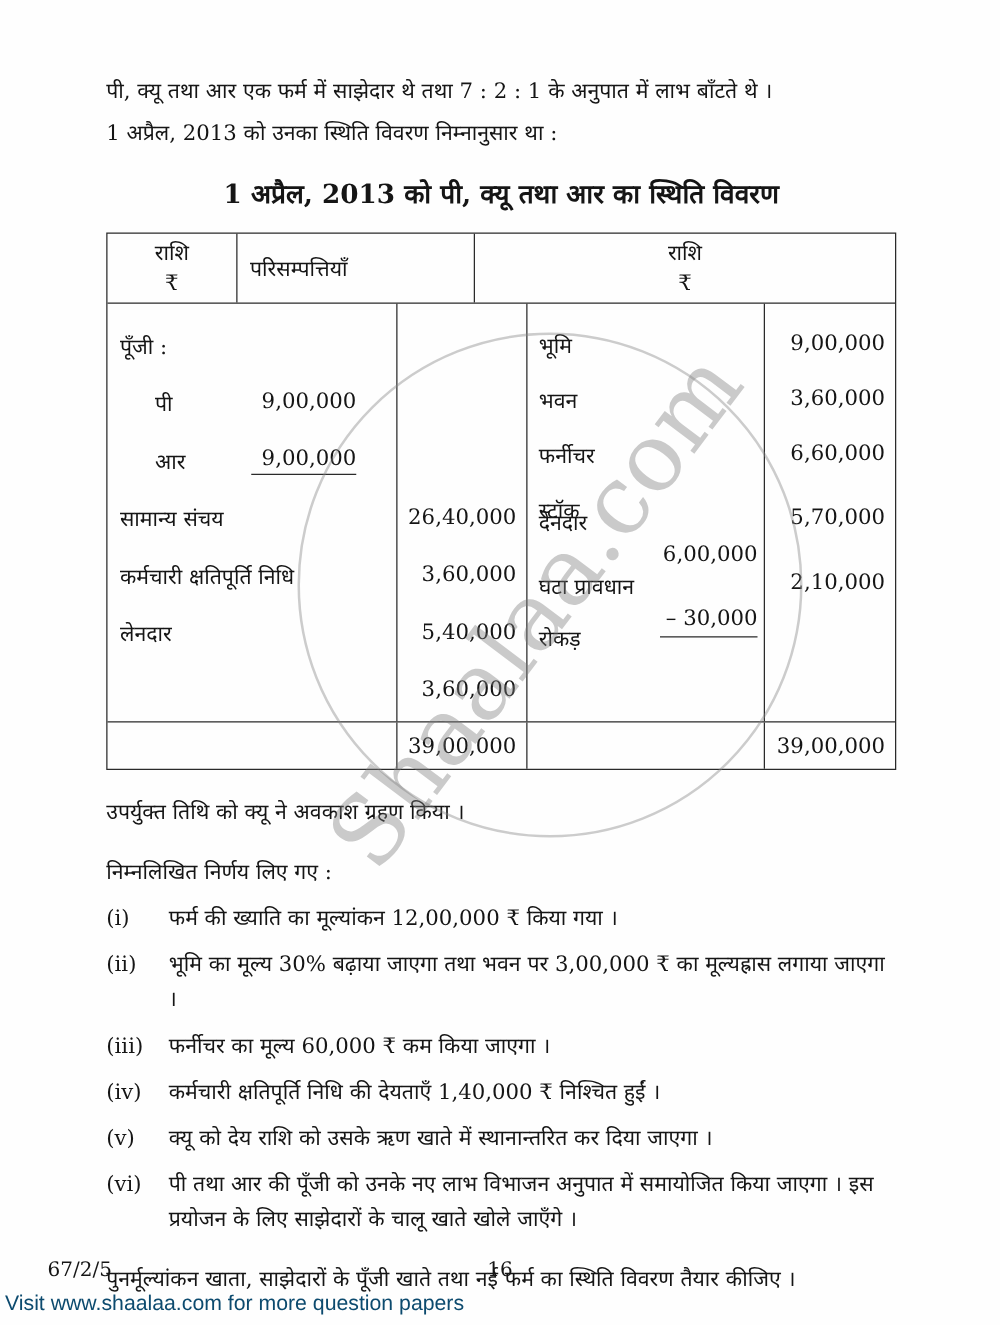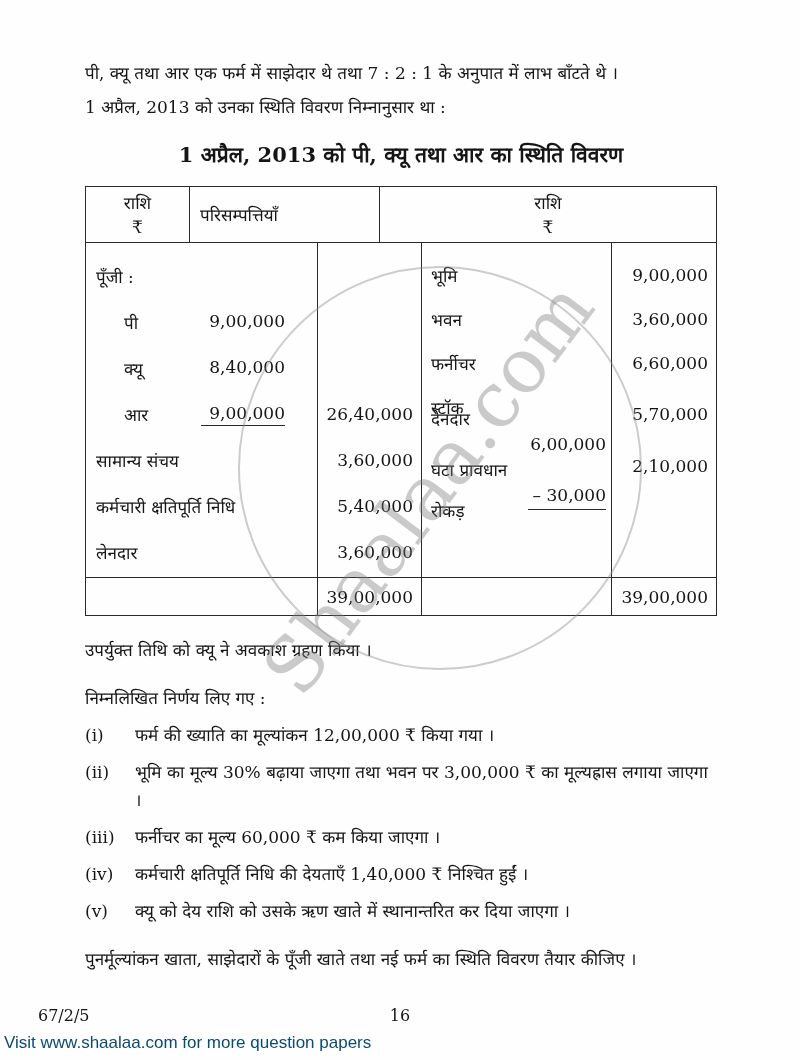--- a/index.html
+++ b/index.html
@@ -111,24 +111,20 @@
 
         <div class="bcol col-liab">
           <div class="trow">
             <span class="lab">पूँजी :</span>
           </div>
           <div class="trow">
             <span class="pname">पी</span>
             <span class="pamt">9,00,000</span>
           </div>
           <div class="trow">
-            <span class="pname">क्यू</span>
-            <span class="pamt">8,40,000</span>
-          </div>
-          <div class="trow">
             <span class="pname">आर</span>
             <span class="pamt underline">9,00,000</span>
           </div>
           <div class="trow">
             <span class="lab">सामान्य संचय</span>
           </div>
           <div class="trow">
             <span class="lab">कर्मचारी क्षतिपूर्ति निधि</span>
           </div>
           <div class="trow">
@@ -207,20 +203,24 @@
       <div class="dtext">फर्नीचर का मूल्य 60,000 ₹ कम किया जाएगा ।</div>
     </div>
     <div class="ditem">
       <div class="dnum">(iv)</div>
       <div class="dtext">कर्मचारी क्षतिपूर्ति निधि की देयताएँ 1,40,000 ₹ निश्चित हुईं ।</div>
     </div>
     <div class="ditem">
       <div class="dnum">(v)</div>
       <div class="dtext">क्यू को देय राशि को उसके ऋण खाते में स्थानान्तरित कर दिया जाएगा ।</div>
     </div>
+    <div class="ditem">
+      <div class="dnum">(vi)</div>
+      <div class="dtext">पी तथा आर की पूँजी को उनके नए लाभ विभाजन अनुपात में समायोजित किया जाएगा । इस प्रयोजन के लिए साझेदारों के चालू खाते खोले जाएँगे ।</div>
+    </div>
 
     <div class="para">पुनर्मूल्यांकन खाता, साझेदारों के पूँजी खाते तथा नई फर्म का स्थिति विवरण तैयार कीजिए ।</div>
   </div>
 
   <div class="footer-code">67/2/5</div>
   <div class="footer-page">16</div>
   <div class="site-banner">Visit www.shaalaa.com for more question papers</div>
 </div>
 
 </body></html>

